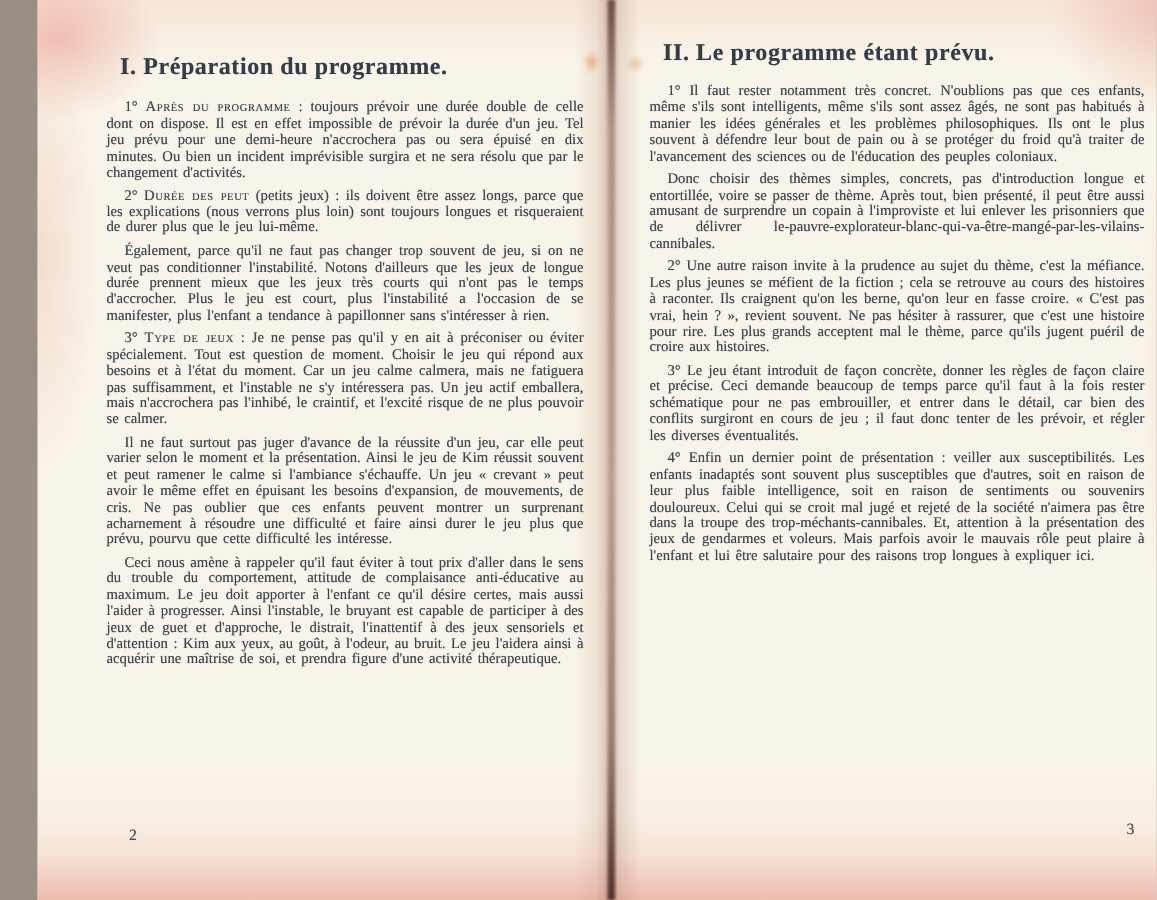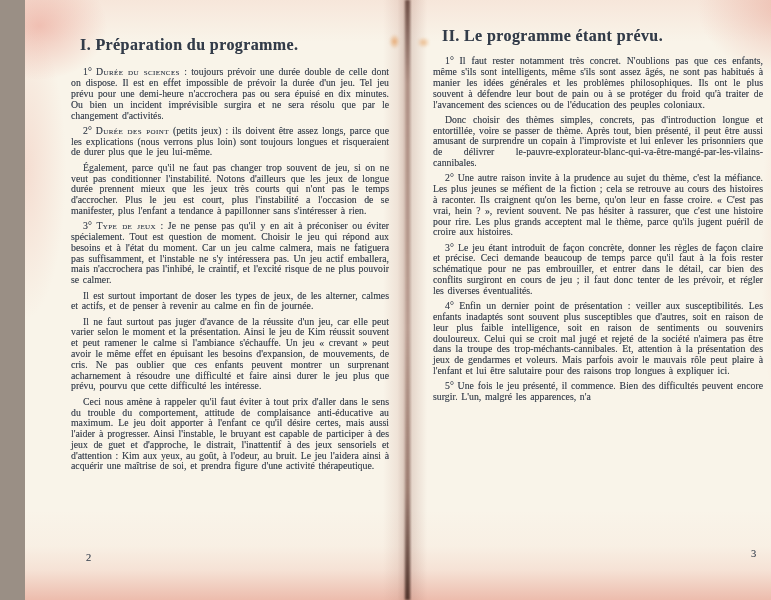--- a/index.html
+++ b/index.html
@@ -68,38 +68,36 @@
 
 <div id="spread">
 
   <div class="gutter"></div>
   <div class="stain s1"></div>
   <div class="stain s2"></div>
 
   <section class="page page-left">
     <h1 class="heading">I. Préparation du programme.</h1>
     <div class="paras">
-        <p class="para"><span class="lead">1° </span><span class="sc">Durée du sciences</span> : toujours prévoir une durée double de celle dont on dispose. Il est en effet impossible de prévoir la durée d'un jeu. Tel jeu prévu pour une demi-heure n'accrochera pas ou sera épuisé en dix minutes. Ou bien un incident imprévisible surgira et ne sera résolu que par le changement d'activités.</p>
-        <p class="para"><span class="lead">2° </span><span class="sc">Durée des point</span> (petits jeux) : ils doivent être assez longs, parce que les explications (nous verrons plus loin) sont toujours longues et risqueraient de durer plus que le jeu lui-même.</p>
+        <p class="para"><span class="lead">1° </span><span class="sc">Après du programme</span> : toujours prévoir une durée double de celle dont on dispose. Il est en effet impossible de prévoir la durée d'un jeu. Tel jeu prévu pour une demi-heure n'accrochera pas ou sera épuisé en dix minutes. Ou bien un incident imprévisible surgira et ne sera résolu que par le changement d'activités.</p>
+        <p class="para"><span class="lead">2° </span><span class="sc">Durée des peut</span> (petits jeux) : ils doivent être assez longs, parce que les explications (nous verrons plus loin) sont toujours longues et risqueraient de durer plus que le jeu lui-même.</p>
         <p class="para">Également, parce qu'il ne faut pas changer trop souvent de jeu, si on ne veut pas conditionner l'instabilité. Notons d'ailleurs que les jeux de longue durée prennent mieux que les jeux très courts qui n'ont pas le temps d'accrocher. Plus le jeu est court, plus l'instabilité a l'occasion de se manifester, plus l'enfant a tendance à papillonner sans s'intéresser à rien.</p>
         <p class="para"><span class="lead">3° </span><span class="sc">Type de jeux</span> : Je ne pense pas qu'il y en ait à préconiser ou éviter spécialement. Tout est question de moment. Choisir le jeu qui répond aux besoins et à l'état du moment. Car un jeu calme calmera, mais ne fatiguera pas suffisamment, et l'instable ne s'y intéressera pas. Un jeu actif emballera, mais n'accrochera pas l'inhibé, le craintif, et l'excité risque de ne plus pouvoir se calmer.</p>
-        <p class="para">Il est surtout important de doser les types de jeux, de les alterner, calmes et actifs, et de penser à revenir au calme en fin de journée.</p>
         <p class="para">Il ne faut surtout pas juger d'avance de la réussite d'un jeu, car elle peut varier selon le moment et la présentation. Ainsi le jeu de Kim réussit souvent et peut ramener le calme si l'ambiance s'échauffe. Un jeu « crevant » peut avoir le même effet en épuisant les besoins d'expansion, de mouvements, de cris. Ne pas oublier que ces enfants peuvent montrer un surprenant acharnement à résoudre une difficulté et faire ainsi durer le jeu plus que prévu, pourvu que cette difficulté les intéresse.</p>
         <p class="para">Ceci nous amène à rappeler qu'il faut éviter à tout prix d'aller dans le sens du trouble du comportement, attitude de complaisance anti-éducative au maximum. Le jeu doit apporter à l'enfant ce qu'il désire certes, mais aussi l'aider à progresser. Ainsi l'instable, le bruyant est capable de participer à des jeux de guet et d'approche, le distrait, l'inattentif à des jeux sensoriels et d'attention : Kim aux yeux, au goût, à l'odeur, au bruit. Le jeu l'aidera ainsi à acquérir une maîtrise de soi, et prendra figure d'une activité thérapeutique.</p>
       </div>
   </section>
 
   <section class="page page-right">
     <h1 class="heading">II. Le programme étant prévu.</h1>
     <div class="paras">
         <p class="para"><span class="lead">1° </span>Il faut rester notamment très concret. N'oublions pas que ces enfants, même s'ils sont intelligents, même s'ils sont assez âgés, ne sont pas habitués à manier les idées générales et les problèmes philosophiques. Ils ont le plus souvent à défendre leur bout de pain ou à se protéger du froid qu'à traiter de l'avancement des sciences ou de l'éducation des peuples coloniaux.</p>
         <p class="para">Donc choisir des thèmes simples, concrets, pas d'introduction longue et entortillée, voire se passer de thème. Après tout, bien présenté, il peut être aussi amusant de surprendre un copain à l'improviste et lui enlever les prisonniers que de délivrer le-pauvre-explorateur-blanc-qui-va-être-mangé-par-les-vilains-cannibales.</p>
         <p class="para"><span class="lead">2° </span>Une autre raison invite à la prudence au sujet du thème, c'est la méfiance. Les plus jeunes se méfient de la fiction ; cela se retrouve au cours des histoires à raconter. Ils craignent qu'on les berne, qu'on leur en fasse croire. « C'est pas vrai, hein ? », revient souvent. Ne pas hésiter à rassurer, que c'est une histoire pour rire. Les plus grands acceptent mal le thème, parce qu'ils jugent puéril de croire aux histoires.</p>
         <p class="para"><span class="lead">3° </span>Le jeu étant introduit de façon concrète, donner les règles de façon claire et précise. Ceci demande beaucoup de temps parce qu'il faut à la fois rester schématique pour ne pas embrouiller, et entrer dans le détail, car bien des conflits surgiront en cours de jeu ; il faut donc tenter de les prévoir, et régler les diverses éventualités.</p>
         <p class="para"><span class="lead">4° </span>Enfin un dernier point de présentation : veiller aux susceptibilités. Les enfants inadaptés sont souvent plus susceptibles que d'autres, soit en raison de leur plus faible intelligence, soit en raison de sentiments ou souvenirs douloureux. Celui qui se croit mal jugé et rejeté de la société n'aimera pas être dans la troupe des trop-méchants-cannibales. Et, attention à la présentation des jeux de gendarmes et voleurs. Mais parfois avoir le mauvais rôle peut plaire à l'enfant et lui être salutaire pour des raisons trop longues à expliquer ici.</p>
-        <p class="para"><span class="lead">5° </span>Une fois le jeu présenté, il commence. Bien des difficultés peuvent encore surgir. L'un, malgré les apparences, n'a</p>
       </div>
   </section>
 
   <div class="pagenum left">2</div>
   <div class="pagenum right">3</div>
 
 </div>
 
 </body></html>

